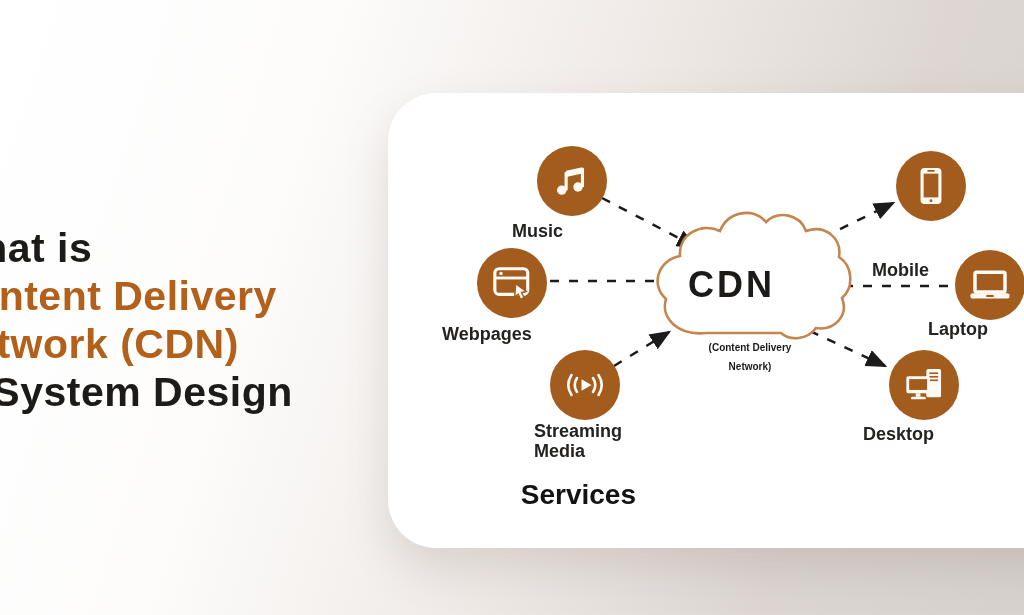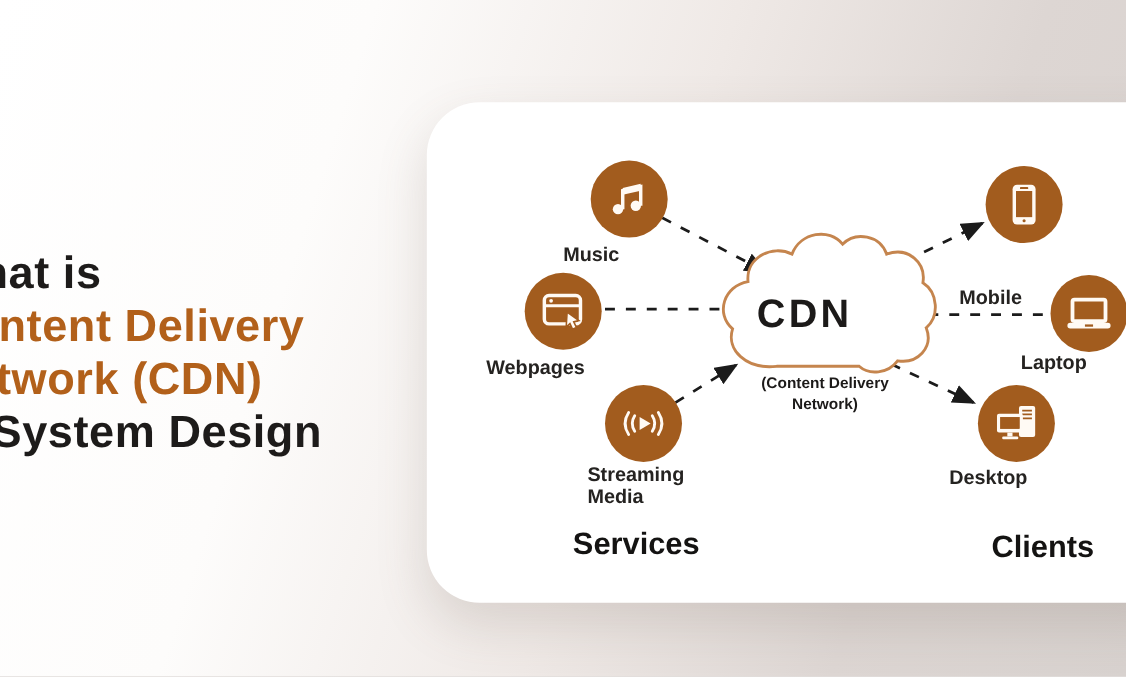--- a/index.html
+++ b/index.html
@@ -19,21 +19,21 @@
   
   #wires{position:absolute;left:0;top:0;width:1024px;height:615px;pointer-events:none;}
   
   .circle{position:absolute;width:70px;height:70px;border-radius:50%;background:#a25c1e;
     display:flex;align-items:center;justify-content:center;}
   .node-label{position:absolute;text-align:left;font-size:18px;line-height:20px;
     font-weight:700;color:#252321;}
   .cdn-label{position:absolute;left:688px;top:264px;width:130px;text-align:left;
     font-size:36px;font-weight:700;letter-spacing:3px;color:#1c1a19;}
   .cdn-sub{position:absolute;left:668px;top:339px;width:164px;text-align:center;
-    font-size:14px;line-height:18.5px;font-weight:700;color:#1c1a19;}
+    font-size:10px;line-height:18.5px;font-weight:700;color:#1c1a19;}
   .section-label{position:absolute;font-size:28px;font-weight:700;color:#141312;text-align:center;}
 </style>
 </head>
 <body>
 
 <div id="stage">
 
   <div class="headline">
     <div class="hl-dark">What is</div>
     <div class="hl-accent">Content Delivery</div>
@@ -134,15 +134,14 @@
       <rect x="2" y="7.5" width="20" height="14.5" rx="1.6" fill="#fffaf4"></rect>
       <rect x="4.4" y="10" width="15.2" height="9.2" fill="#a25c1e"></rect>
       <rect x="10" y="22" width="4" height="3" fill="#fffaf4"></rect>
       <rect x="6" y="25" width="12.5" height="2.2" rx="1" fill="#fffaf4"></rect>
       <path d="M20 19 v4 h4" stroke="#fffaf4" stroke-width="1.6" fill="none"></path>
     </svg>
   </div>
   <div class="node-label" style="left:863px;top:424px;width:120px;">Desktop</div>
 
   <div class="section-label" style="left:496px;top:479px;width:140px;text-align:right;">Services</div>
-  <div class="section-label" style="left:878px;top:481px;width:140px;">Clients</div>
 
 </div>
 
 </body></html>

